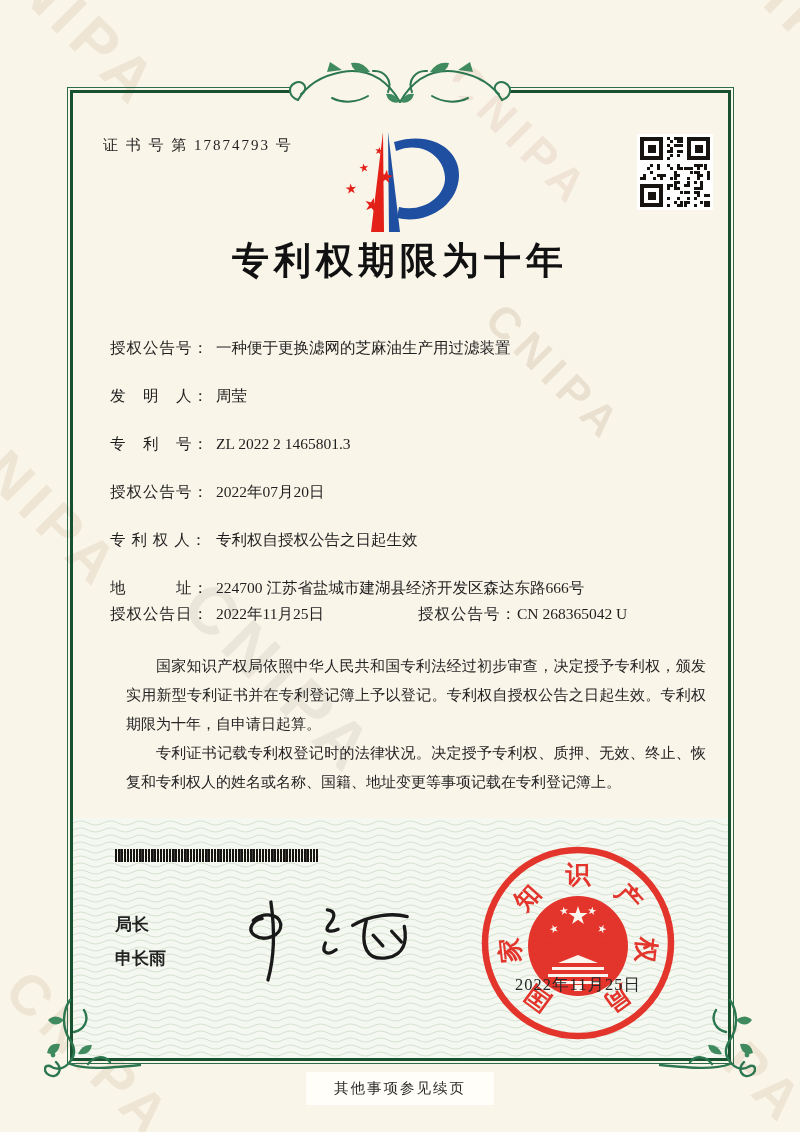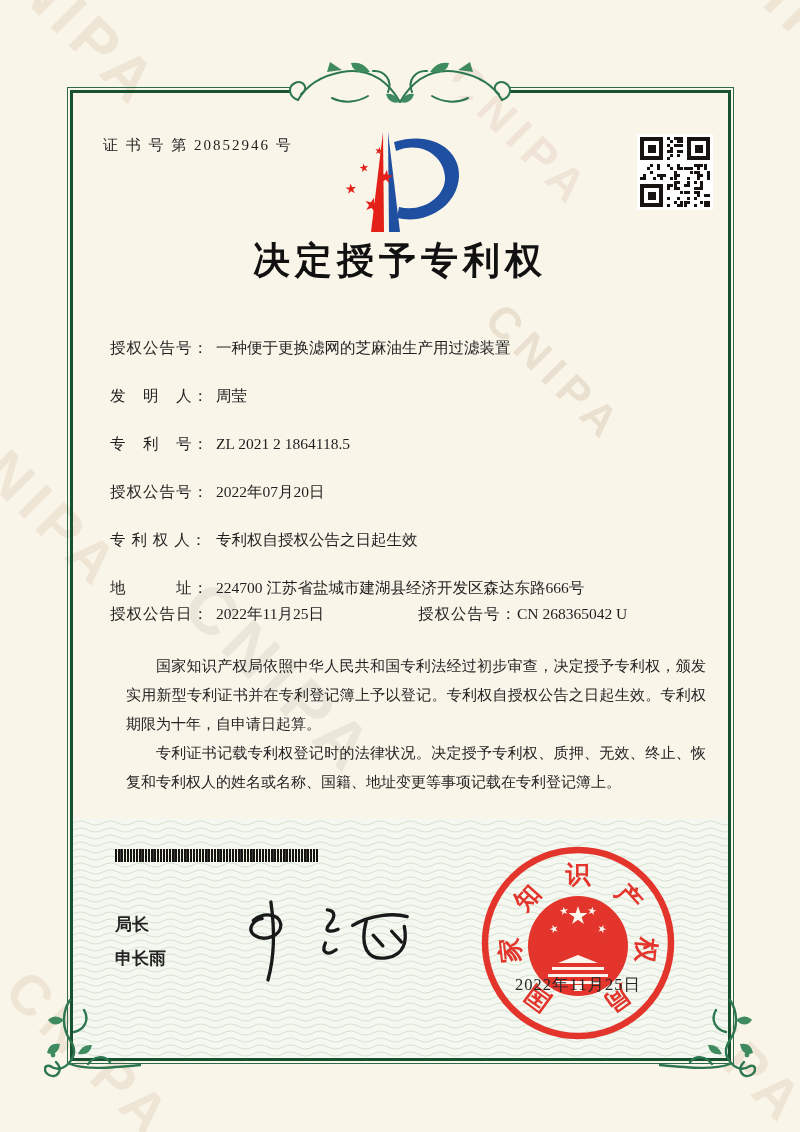--- a/index.html
+++ b/index.html
@@ -200,21 +200,21 @@
       </g>
       <g fill="#3f8a5f">
         <path d="M20,22 q-9,-7 -16,0 q7,9 16,0 Z"></path>
         <path d="M16,46 q-11,-2 -13,9 q11,4 13,-9 Z"></path>
         <path d="M34,56 q4,-10 14,-9 q-2,11 -14,9 Z"></path>
         <circle cx="9" cy="57" r="2.4"></circle>
       </g>
     </g>
   </svg>
 
-  <div class="cert-no">证 书 号 第 20852946 号</div>
+  <div class="cert-no">证 书 号 第 17874793 号</div>
 
   <svg class="logo" width="130" height="108" viewBox="0 0 130 108">
     <defs>
       <path id="st" d="M0,-1 L0.588,0.809 L-0.951,-0.309 L0.951,-0.309 L-0.588,0.809 Z"></path>
     </defs>
     <path d="M56,14 C94,2 122,22 121,48 C120,78 88,97 59,90 L61,79 C84,85 108,69 107,49 C106,28 83,12 58,23 Z" fill="#1f4fa0"></path>
     <polygon points="45,4 33,104 46,104" fill="#e32119"></polygon>
     <polygon points="50,4 51,104 62,104" fill="#1f4fa0"></polygon>
     <g fill="#e32119">
       <use href="#st" transform="translate(41,23) scale(4.2) rotate(12)"></use>
@@ -334,30 +334,30 @@
       <i style="left: 70px; top: 66.65px;"></i>
       <i style="left: 29.8px; top: 70px;"></i>
       <i style="left: 39.85px; top: 70px;"></i>
       <i style="left: 43.2px; top: 70px;"></i>
       <i style="left: 46.55px; top: 70px;"></i>
       <i style="left: 56.6px; top: 70px;"></i>
       <i style="left: 66.65px; top: 70px;"></i>
       <i style="left: 70px; top: 70px;"></i>
     </div>
 
-  <div class="title">决定授予专利权</div>
+  <div class="title">专利权期限为十年</div>
 
   <div class="row" style="top:338px;">
     <span class="lbl">授权公告号：</span><span class="val">一种便于更换滤网的芝麻油生产用过滤装置</span>
   </div>
   <div class="row" style="top:386px;">
     <span class="lbl">发　明　人：</span><span class="val">周莹</span>
   </div>
   <div class="row" style="top:434px;">
-    <span class="lbl">专　利　号：</span><span class="val">ZL 2021 2 1864118.5</span>
+    <span class="lbl">专　利　号：</span><span class="val">ZL 2022 2 1465801.3</span>
   </div>
   <div class="row" style="top:482px;">
     <span class="lbl">授权公告号：</span><span class="val">2022年07月20日</span>
   </div>
   <div class="row" style="top:530px;">
     <span class="lbl">专 利 权 人：</span><span class="val">专利权自授权公告之日起生效</span>
   </div>
   <div class="row" style="top:578px;">
     <span class="lbl">地　　　址：</span><span class="val">224700 江苏省盐城市建湖县经济开发区森达东路666号</span>
   </div>
@@ -413,14 +413,17 @@
         <text x="100" y="40" transform="rotate(-48,100,100)">知</text>
         <text x="100" y="40">识</text>
         <text x="100" y="40" transform="rotate(48,100,100)">产</text>
         <text x="100" y="40" transform="rotate(96,100,100)">权</text>
         <text x="100" y="40" transform="rotate(144,100,100)">局</text>
       </g>
     </g>
   </svg>
   <div class="seal-date">2022年11月25日</div>
 
+  <div class="note">
+    <span>其他事项参见续页</span>
+  </div>
 
 </div>
 
 </body></html>

